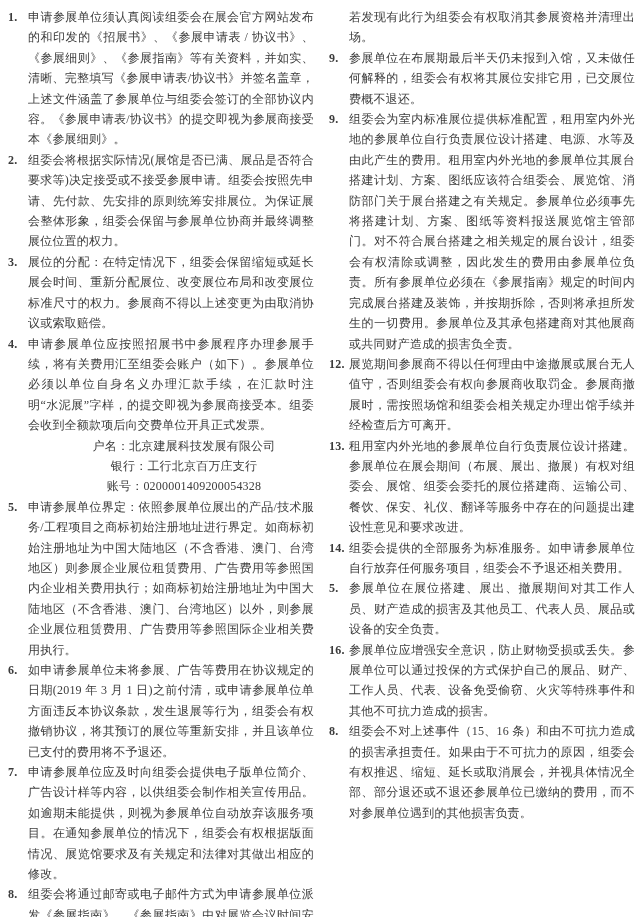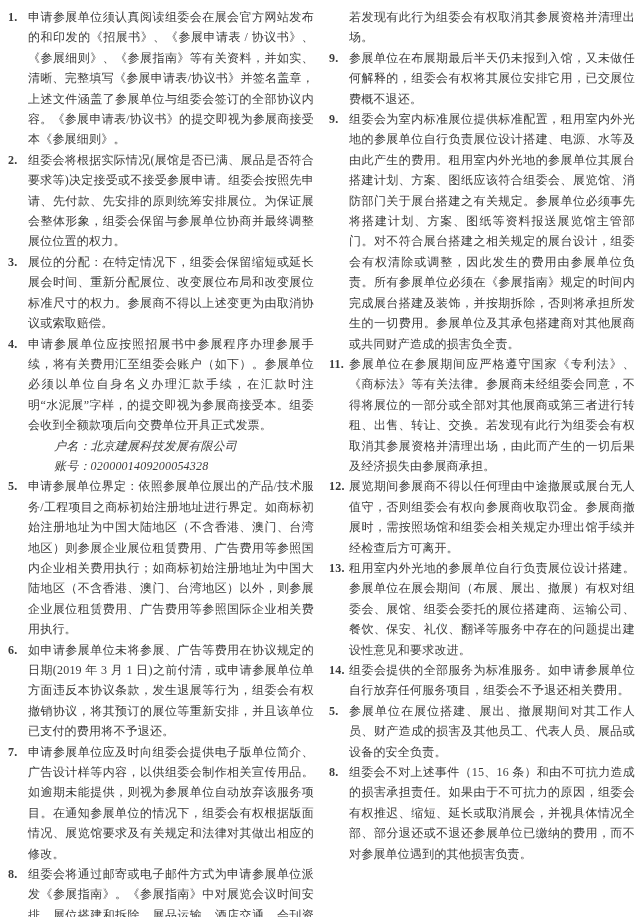--- a/index.html
+++ b/index.html
@@ -38,22 +38,21 @@
     flex: 0 0 20px;
     font-weight: 600;
     white-space: nowrap;
   }
   .body {
     flex: 1 1 auto;
     min-width: 0;
   }
   .sub-line {
     padding-left: 26px;
-    text-align: left;
-    font-style: italic;
+    text-align: center;
   }
 </style>
 </head>
 <body style="background: rgb(255, 255, 255); color: rgb(59, 59, 59);">
 
 <div class="page">
   <div class="column">
       <div class="item">
         <span class="num">1.</span>
         <div class="body"><span>申请参展单位须认真阅读组委会在展会官方网站发布的和印发的《招展书》、《参展申请表 / 协议书》、《参展细则》、《参展指南》等有关资料，并如实、清晰、完整填写《参展申请表/协议书》并签名盖章，上述文件涵盖了参展单位与组委会签订的全部协议内容。《参展申请表/协议书》的提交即视为参展商接受本《参展细则》。</span></div>
@@ -61,21 +60,21 @@
       <div class="item">
         <span class="num">2.</span>
         <div class="body"><span>组委会将根据实际情况(展馆是否已满、展品是否符合要求等)决定接受或不接受参展申请。组委会按照先申请、先付款、先安排的原则统筹安排展位。为保证展会整体形象，组委会保留与参展单位协商并最终调整展位位置的权力。</span></div>
       </div>
       <div class="item">
         <span class="num">3.</span>
         <div class="body"><span>展位的分配：在特定情况下，组委会保留缩短或延长展会时间、重新分配展位、改变展位布局和改变展位标准尺寸的权力。参展商不得以上述变更为由取消协议或索取赔偿。</span></div>
       </div>
       <div class="item">
         <span class="num">4.</span>
-        <div class="body"><span>申请参展单位应按照招展书中参展程序办理参展手续，将有关费用汇至组委会账户（如下）。参展单位必须以单位自身名义办理汇款手续，在汇款时注明“水泥展”字样，的提交即视为参展商接受本。组委会收到全额款项后向交费单位开具正式发票。</span><div class="sub-line">户名：北京建展科技发展有限公司</div><div class="sub-line">账号：0200001409200054328</div></div>
+        <div class="body"><span>申请参展单位应按照招展书中参展程序办理参展手续，将有关费用汇至组委会账户（如下）。参展单位必须以单位自身名义办理汇款手续，在汇款时注明“水泥展”字样，的提交即视为参展商接受本。组委会收到全额款项后向交费单位开具正式发票。</span><div class="sub-line">户名：北京建展科技发展有限公司</div><div class="sub-line">银行：工行北京百万庄支行</div><div class="sub-line">账号：0200001409200054328</div></div>
       </div>
       <div class="item">
         <span class="num">5.</span>
         <div class="body"><span>申请参展单位界定：依照参展单位展出的产品/技术服务/工程项目之商标初始注册地址进行界定。如商标初始注册地址为中国大陆地区（不含香港、澳门、台湾地区）则参展企业展位租赁费用、广告费用等参照国内企业相关费用执行；如商标初始注册地址为中国大陆地区（不含香港、澳门、台湾地区）以外，则参展企业展位租赁费用、广告费用等参照国际企业相关费用执行。</span></div>
       </div>
       <div class="item">
         <span class="num">6.</span>
         <div class="body"><span>如申请参展单位未将参展、广告等费用在协议规定的日期(2019 年 3 月 1 日)之前付清，或申请参展单位单方面违反本协议条款，发生退展等行为，组委会有权撤销协议，将其预订的展位等重新安排，并且该单位已支付的费用将不予退还。</span></div>
       </div>
       <div class="item">
@@ -91,37 +90,37 @@
       <div class="continuation">若发现有此行为组委会有权取消其参展资格并清理出场。</div>
       <div class="item">
         <span class="num">9.</span>
         <div class="body"><span>参展单位在布展期最后半天仍未报到入馆，又未做任何解释的，组委会有权将其展位安排它用，已交展位费概不退还。</span></div>
       </div>
       <div class="item">
         <span class="num">9.</span>
         <div class="body"><span>组委会为室内标准展位提供标准配置，租用室内外光地的参展单位自行负责展位设计搭建、电源、水等及由此产生的费用。租用室内外光地的参展单位其展台搭建计划、方案、图纸应该符合组委会、展览馆、消防部门关于展台搭建之有关规定。参展单位必须事先将搭建计划、方案、图纸等资料报送展览馆主管部门。对不符合展台搭建之相关规定的展台设计，组委会有权清除或调整，因此发生的费用由参展单位负责。所有参展单位必须在《参展指南》规定的时间内完成展台搭建及装饰，并按期拆除，否则将承担所发生的一切费用。参展单位及其承包搭建商对其他展商或共同财产造成的损害负全责。</span></div>
       </div>
       <div class="item">
-        <span class="num">11.</span>
-        <div class="body"><span>参展单位在参展期间应严格遵守国家《专利法》、《商标法》等有关法律。参展商未经组委会同意，不得将展位的一部分或全部对其他展商或第三者进行转租、出售、转让、交换。若发现有此行为组委会有权取消其参展资格并清理出场，由此而产生的一切后果及经济损失由参展商承担。</span></div>
-      </div>
-      <div class="item">
         <span class="num">12.</span>
         <div class="body"><span>展览期间参展商不得以任何理由中途撤展或展台无人值守，否则组委会有权向参展商收取罚金。参展商撤展时，需按照场馆和组委会相关规定办理出馆手续并经检查后方可离开。</span></div>
       </div>
       <div class="item">
         <span class="num">13.</span>
         <div class="body"><span>租用室内外光地的参展单位自行负责展位设计搭建。参展单位在展会期间（布展、展出、撤展）有权对组委会、展馆、组委会委托的展位搭建商、运输公司、餐饮、保安、礼仪、翻译等服务中存在的问题提出建设性意见和要求改进。</span></div>
       </div>
       <div class="item">
         <span class="num">14.</span>
         <div class="body"><span>组委会提供的全部服务为标准服务。如申请参展单位自行放弃任何服务项目，组委会不予退还相关费用。</span></div>
       </div>
       <div class="item">
         <span class="num">5.</span>
         <div class="body"><span>参展单位在展位搭建、展出、撤展期间对其工作人员、财产造成的损害及其他员工、代表人员、展品或设备的安全负责。</span></div>
       </div>
       <div class="item">
+        <span class="num">16.</span>
+        <div class="body"><span>参展单位应增强安全意识，防止财物受损或丢失。参展单位可以通过投保的方式保护自己的展品、财产、工作人员、代表、设备免受偷窃、火灾等特殊事件和其他不可抗力造成的损害。</span></div>
+      </div>
+      <div class="item">
         <span class="num">8.</span>
         <div class="body"><span>组委会不对上述事件（15、16 条）和由不可抗力造成的损害承担责任。如果由于不可抗力的原因，组委会有权推迟、缩短、延长或取消展会，并视具体情况全部、部分退还或不退还参展单位已缴纳的费用，而不对参展单位遇到的其他损害负责。</span></div>
       </div>
     </div>
 </div>
 
 </body></html>

